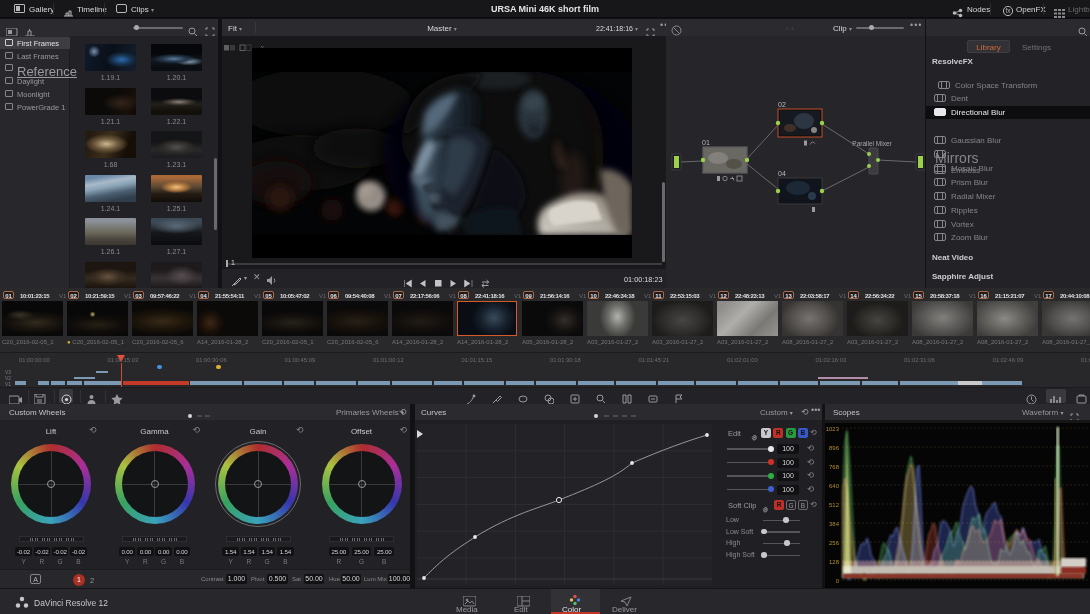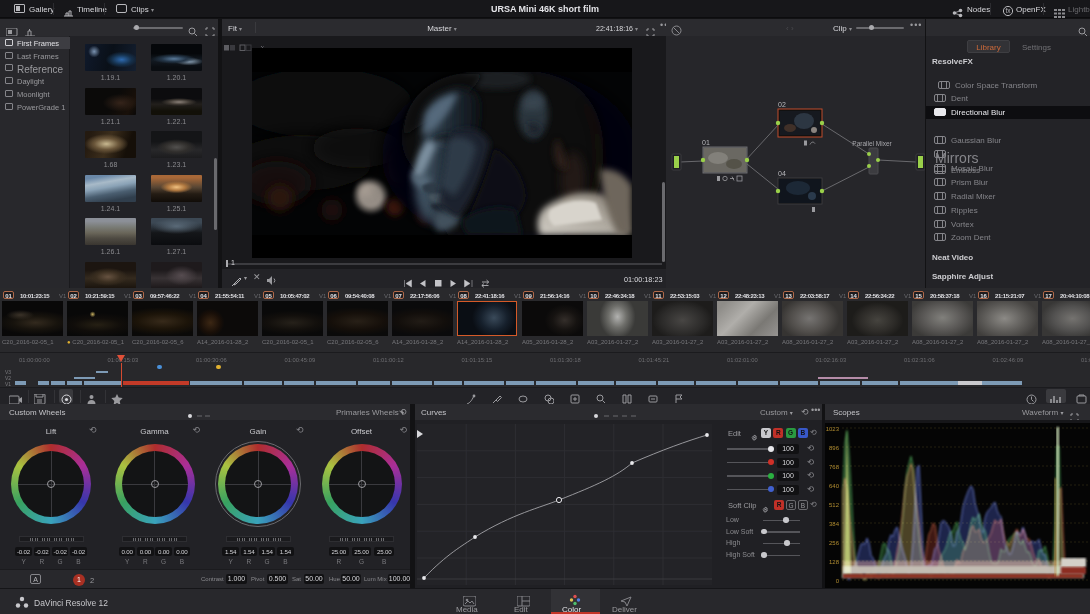--- a/index.html
+++ b/index.html
@@ -108,21 +108,21 @@
         <div class="abs" style="left: 0px; top: 1px; width: 70px; height: 12px; background: rgb(61, 61, 66);">
           <div class="abs" style="left: 5px; top: 2px; width: 8px; height: 7px; border: 1px solid rgb(208, 208, 212); border-radius: 1px;"></div>
           <div class="abs" style="left: 17px; top: 2px; font-size: 7.5px; color: rgb(224, 224, 228);">First Frames</div>
         </div>
         <div class="abs" style="left: 0px; top: 13.7px; width: 70px; height: 12px;">
           <div class="abs" style="left: 5px; top: 2px; width: 8px; height: 7px; border: 1px solid rgb(133, 133, 138); border-radius: 1px;"></div>
           <div class="abs" style="left: 17px; top: 2px; font-size: 7.5px; color: rgb(154, 154, 158);">Last Frames</div>
         </div>
         <div class="abs" style="left: 0px; top: 26.4px; width: 70px; height: 12px;">
           <div class="abs" style="left: 5px; top: 2px; width: 8px; height: 7px; border: 1px solid rgb(133, 133, 138); border-radius: 1px;"></div>
-          <div class="abs" style="left: 17px; top: 2px; font-size: 10px; color: rgb(154, 154, 158);">Reference</div>
+          <div class="abs" style="left: 17px; top: 2px; font-size: 13px; color: rgb(154, 154, 158); text-decoration: underline;">Reference</div>
         </div>
         <div class="abs" style="left: 0px; top: 39.1px; width: 70px; height: 12px;">
           <div class="abs" style="left: 5px; top: 2px; width: 8px; height: 7px; border: 1px solid rgb(133, 133, 138); border-radius: 1px;"></div>
           <div class="abs" style="left: 17px; top: 2px; font-size: 7.5px; color: rgb(154, 154, 158);">Daylight</div>
         </div>
         <div class="abs" style="left: 0px; top: 51.8px; width: 70px; height: 12px;">
           <div class="abs" style="left: 5px; top: 2px; width: 8px; height: 7px; border: 1px solid rgb(133, 133, 138); border-radius: 1px;"></div>
           <div class="abs" style="left: 17px; top: 2px; font-size: 7.5px; color: rgb(154, 154, 158);">Moonlight</div>
         </div>
         <div class="abs" style="left: 0px; top: 64.5px; width: 70px; height: 12px;">
@@ -365,21 +365,21 @@
         <div class="abs" style="left: 0px; top: 131.1px; width: 164px; height: 13px;">
           <div class="abs" style="left: 8px; top: 2.5px; width: 12px; height: 8px; border: 1px solid rgb(133, 133, 138); border-radius: 2px; background: repeating-linear-gradient(90deg, transparent 0px, transparent 2px, rgb(133, 133, 138) 2px, rgb(133, 133, 138) 2.7px);"></div>
           <div class="abs" style="left: 25px; top: 2.5px; font-size: 8px; color: rgb(133, 133, 138);">Ripples</div>
         </div>
         <div class="abs" style="left: 0px; top: 145px; width: 164px; height: 13px;">
           <div class="abs" style="left: 8px; top: 2.5px; width: 12px; height: 8px; border: 1px solid rgb(133, 133, 138); border-radius: 2px; background: repeating-linear-gradient(90deg, transparent 0px, transparent 2px, rgb(133, 133, 138) 2px, rgb(133, 133, 138) 2.7px);"></div>
           <div class="abs" style="left: 25px; top: 2.5px; font-size: 8px; color: rgb(133, 133, 138);">Vortex</div>
         </div>
         <div class="abs" style="left: 0px; top: 158.9px; width: 164px; height: 13px;">
           <div class="abs" style="left: 8px; top: 2.5px; width: 12px; height: 8px; border: 1px solid rgb(133, 133, 138); border-radius: 2px; background: repeating-linear-gradient(90deg, transparent 0px, transparent 2px, rgb(133, 133, 138) 2px, rgb(133, 133, 138) 2.7px);"></div>
-          <div class="abs" style="left: 25px; top: 2.5px; font-size: 8px; color: rgb(133, 133, 138);">Zoom Dent</div>
+          <div class="abs" style="left: 25px; top: 2.5px; font-size: 8px; color: rgb(133, 133, 138);">Zoom Blur</div>
         </div>
       </div>
   <div class="abs" style="left:6px;top:217px;color:#cdcdd1;font-size:8px;font-weight:bold;">Neat Video</div>
   <div class="abs" style="left:6px;top:236px;color:#cdcdd1;font-size:8px;font-weight:bold;">Sapphire Adjust</div>
 </div>
 
 <div id="strip" class="abs" style="left:0;top:288px;width:1090px;height:64px;background:#29292c;">
       <div class="abs" style="left: 3px; top: 3px; width: 11px; height: 8px; border-radius: 2px; border: 1px solid rgb(176, 106, 74); background: rgb(28, 28, 31); color: rgb(232, 232, 236); font-size: 6px; text-align: center; line-height: 8px; font-weight: bold;">01</div>
       <div class="abs" style="left: 20px; top: 4.5px; font-size: 6px; color: rgb(224, 224, 228); font-weight: bold; letter-spacing: -0.3px;">10:01:23:15</div>
       <div class="abs" style="left: 59px; top: 5px; font-size: 6px; color: rgb(106, 106, 110);">V1</div>

